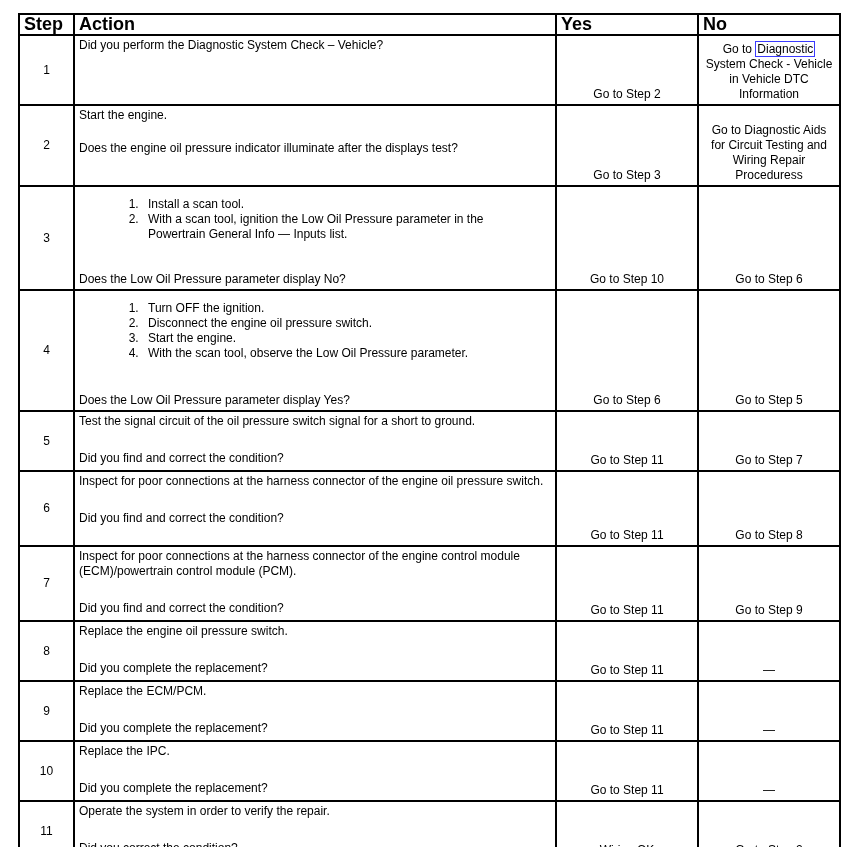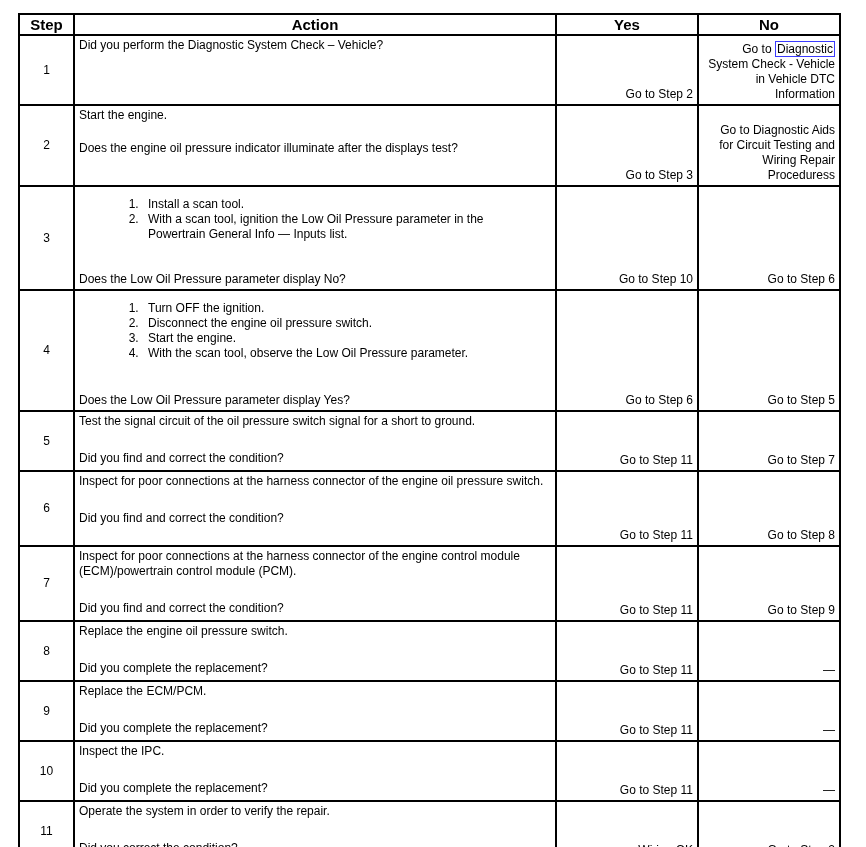--- a/index.html
+++ b/index.html
@@ -3,25 +3,25 @@
 <meta charset="utf-8">
 <style>
   html, body { margin: 0; padding: 0; background: #ffffff; }
   body { width: 866px; height: 847px; position: relative; font-family: "Liberation Sans", sans-serif; color: #000; }
   table.diag {
     position: absolute; left: 18px; top: 13px;
     border-collapse: collapse; table-layout: fixed;
     width: 821px; font-size: 12px; line-height: 15px;
   }
   table.diag td, table.diag th { border: 2px solid #000; padding: 0 4px; vertical-align: top; }
-  table.diag th { font-weight: bold; text-align: center; height: 19px; vertical-align: middle; font-size: 15px; }
+  table.diag th { font-weight: bold; text-align: left; height: 19px; vertical-align: middle; font-size: 18px; }
   col.c-step { width: 55px; } col.c-action { width: 482px; } col.c-yes { width: 142px; } col.c-no { width: 142px; }
   td.step { text-align: center; vertical-align: middle !important; }
   td.action { padding-top: 2px !important; padding-bottom: 2px !important; }
-  td.yes, td.no { text-align: right; vertical-align: bottom !important; padding-bottom: 2px !important; }
+  td.yes, td.no { text-align: center; vertical-align: bottom !important; padding-bottom: 2px !important; }
   ol { margin: 8px; padding-left: 55px; }
   ol li { padding-left: 6px; }
   .link-box { border: 1px solid #3b3bff; padding: 0 1px; }
 </style>
 </head>
 <body>
 
 <table class="diag">
   <colgroup>
       <col class="c-step">
@@ -143,21 +143,21 @@
         <div style="height:22px"></div>
         <div>Did you complete the replacement?</div>
       </td>
       <td class="yes">Go to Step 11</td>
       <td class="no">—</td>
     </tr>
 
     <tr style="height:60px">
       <td class="step">10</td>
       <td class="action">
-        <div>Inspect the IPC.</div>
+        <div>Replace the IPC.</div>
         <div style="height:22px"></div>
         <div>Did you complete the replacement?</div>
       </td>
       <td class="yes">Go to Step 11</td>
       <td class="no">—</td>
     </tr>
 
     <tr style="height:60px">
       <td class="step">11</td>
       <td class="action">

